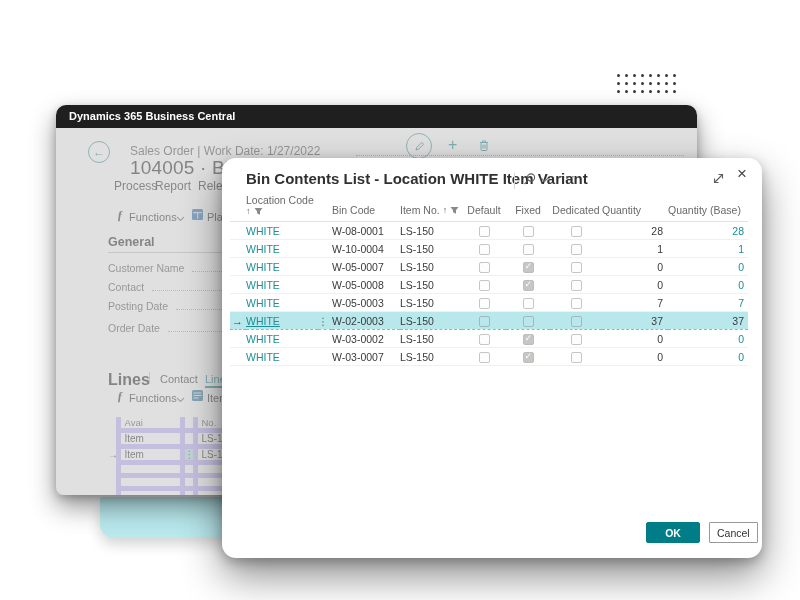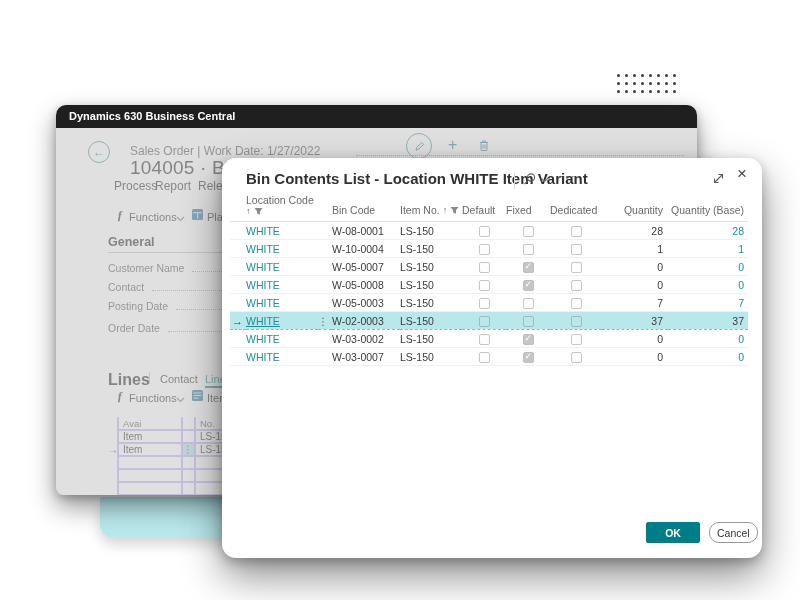--- a/index.html
+++ b/index.html
@@ -45,39 +45,39 @@
   .dotline{flex:1;border-bottom:1px dotted #a8a8a8;margin:0 0 2px 8px;height:1px}
 
   .lines-title{left:52px;top:266px;font-size:16px;font-weight:700;color:#333}
   .vdiv1{left:93px;top:267px;width:1px;height:12px;background:#c8c6c4}
   .manage-tab{left:104px;top:268px;font-size:11px;color:#3b3a39;background:none;border:none}
   .line-tab{left:149px;top:268px;font-size:11px;color:#2e8f9a;border-bottom:2px solid #2e8f9a;padding-bottom:1px;background:none;border-top:none;border-left:none;border-right:none}
   .r2-fn{left:61px;top:285px}.r2-fnlabel{left:73px;top:287px}.r2-chev{left:120px;top:292px}
   .r2-availicon{left:136px;top:285px}.r2-availlabel{left:151px;top:287px}
 
   .lines-table{position:absolute;left:48px;top:312px;width:240px;border-collapse:collapse;table-layout:fixed;font-size:10px;color:#3b3a39;background:#fff}
-  .lines-table th,.lines-table td{border:2px solid #c4b5fd;height:13px;padding:0 0 0 4px;font-weight:400;text-align:left;overflow:hidden;white-space:nowrap}
+  .lines-table th,.lines-table td{border:5px solid #c4b5fd;height:13px;padding:0 0 0 4px;font-weight:400;text-align:left;overflow:hidden;white-space:nowrap}
   .lines-table th{font-size:9.5px;color:#5f5d5b;border-top:none}
   .lt-gutter{border-left:none!important;border-top:none!important;border-bottom:none!important;background:#fff}
   .lt-menu-sel{background:#b7e7eb;color:#5f5d5b;text-align:center;padding:0!important}
   .lt-arrow{font-size:10px;color:#3b3a39;padding-left:1px}
 
   
   .modal{position:absolute;left:222px;top:158px;width:540px;height:400px;background:#fff;border-radius:14px;box-shadow:0 18px 40px rgba(0,0,0,.45),0 4px 12px rgba(0,0,0,.25);z-index:10}
   .m-title{position:absolute;left:24px;top:12px;font-size:15px;font-weight:700;color:#323130;white-space:nowrap}
   .m-vdiv{position:absolute;left:292px;top:15px;width:1px;height:16px;background:#d6d6d6}
   .m-search{position:absolute;left:300px;top:14px;background:none;border:none;display:flex;align-items:center;gap:3px}
   .m-more{position:absolute;left:337px;top:10px;font-size:13px;color:#5f5d5b;letter-spacing:1.5px;background:none;border:none}
   .m-expand{position:absolute;left:490px;top:14px;background:none;border:none}
   .m-close{position:absolute;left:515px;top:7px;font-size:17px;color:#484644;background:none;border:none;line-height:17px}
 
   .m-table{position:absolute;left:8px;top:36px;width:518px;border-collapse:collapse;table-layout:fixed}
   .m-table thead th{font-size:10.5px;font-weight:400;color:#6b6968;vertical-align:bottom;padding:0 0 5px 0;border-bottom:1px solid #e1e1e1;text-align:left;white-space:nowrap}
-  .m-table thead th.cc{text-align:left}
-  .m-table thead th.num{text-align:right}
+  .m-table thead th.cc{text-align:center}
+  .m-table thead th.num{}
   .m-table thead th.h-qty{padding-right:5px}
   .m-table thead th.h-qtyb{padding-right:4px}
   .sortrow{display:flex;align-items:center;gap:3px;margin-top:1px}
   .sorticon{font-size:9px;color:#6b6968;line-height:9px}
   .m-table tbody td{height:18px;font-size:10.5px;color:#3b3a39;border-bottom:1px solid #eef0f1;padding:0;white-space:nowrap;overflow:hidden}
   .m-table td.num{text-align:right;padding-right:5px}
   .m-table td.numb{text-align:right;padding-right:4px}
   .m-table td.chk{text-align:center}
   .m-table a{color:#1b8e96;text-decoration:none}
   .row-arrow{visibility:hidden;font-size:11px;color:#3b3a39;padding-left:2px}
@@ -86,21 +86,21 @@
   tr[data-selected="true"] .row-arrow{visibility:visible}
   tr[data-selected="true"] .row-menu{visibility:visible}
   tr[data-selected="true"] td.loc a{text-decoration:underline}
   tr[data-selected="true"] td.num a,tr[data-selected="true"] td.numb a{color:#3b3a39}
   .cb{display:inline-block;width:11px;height:11px;border:1px solid #c8c6c4;border-radius:2px;background:#fdfdfd;position:relative;vertical-align:middle}
   .cb[data-on="true"]{background:#c8c6c4;border-color:#c0beba}
   .cb[data-on="true"]::after{content:"\2713";position:absolute;left:1px;top:-2px;color:#fff;font-size:9px}
   tr[data-selected="true"] .cb{background:transparent;border-color:#9fb9bc}
 
   .btn-ok{position:absolute;left:424px;top:364px;min-width:54px;height:21px;background:#007d87;color:#fff;border:1px solid #007d87;border-radius:2px;font-size:10.5px;font-weight:700;font-family:inherit}
-  .btn-cancel{position:absolute;left:487px;top:364px;height:21px;background:#fff;color:#323130;border:1px solid #9a9896;border-radius:10px;font-size:10.5px;padding:0 7px;font-family:inherit}
+  .btn-cancel{position:absolute;left:487px;top:364px;height:21px;background:#fff;color:#323130;border:1px solid #9a9896;border-radius:1px;font-size:10.5px;padding:0 7px;font-family:inherit}
 </style>
 </head>
 <body>
 
 <div class="stage">
 
   <div class="dots-grid">
       <span class="dot"></span>
       <span class="dot"></span>
       <span class="dot"></span>
@@ -125,21 +125,21 @@
       <span class="dot"></span>
       <span class="dot"></span>
       <span class="dot"></span>
     </div>
 
   <div class="decor-rect"></div>
 
   <div class="card">
     <div class="card-clip">
       <div class="titlebar">
-        <span>Dynamics 630 Business Central</span>
+        <span>Dynamics 365 Business Central</span>
       </div>
 
       <button class="abs back-btn"><span>←</span></button>
       <div class="abs caption">Sales Order | Work Date: 1/27/2022</div>
       <div class="abs page-title">104005 · Blanema</div>
 
       <button class="abs edit-btn">
         <svg width="13" height="13" viewBox="0 0 13 13">
             <path d="M3 10l.8-2.6 5-5 1.8 1.8-5 5L3 10z" fill="none" stroke="#2e8f9a" stroke-width="1"></path>
           </svg>

